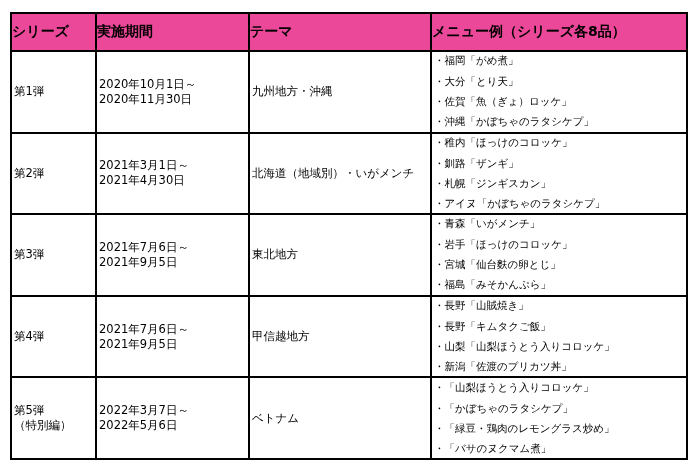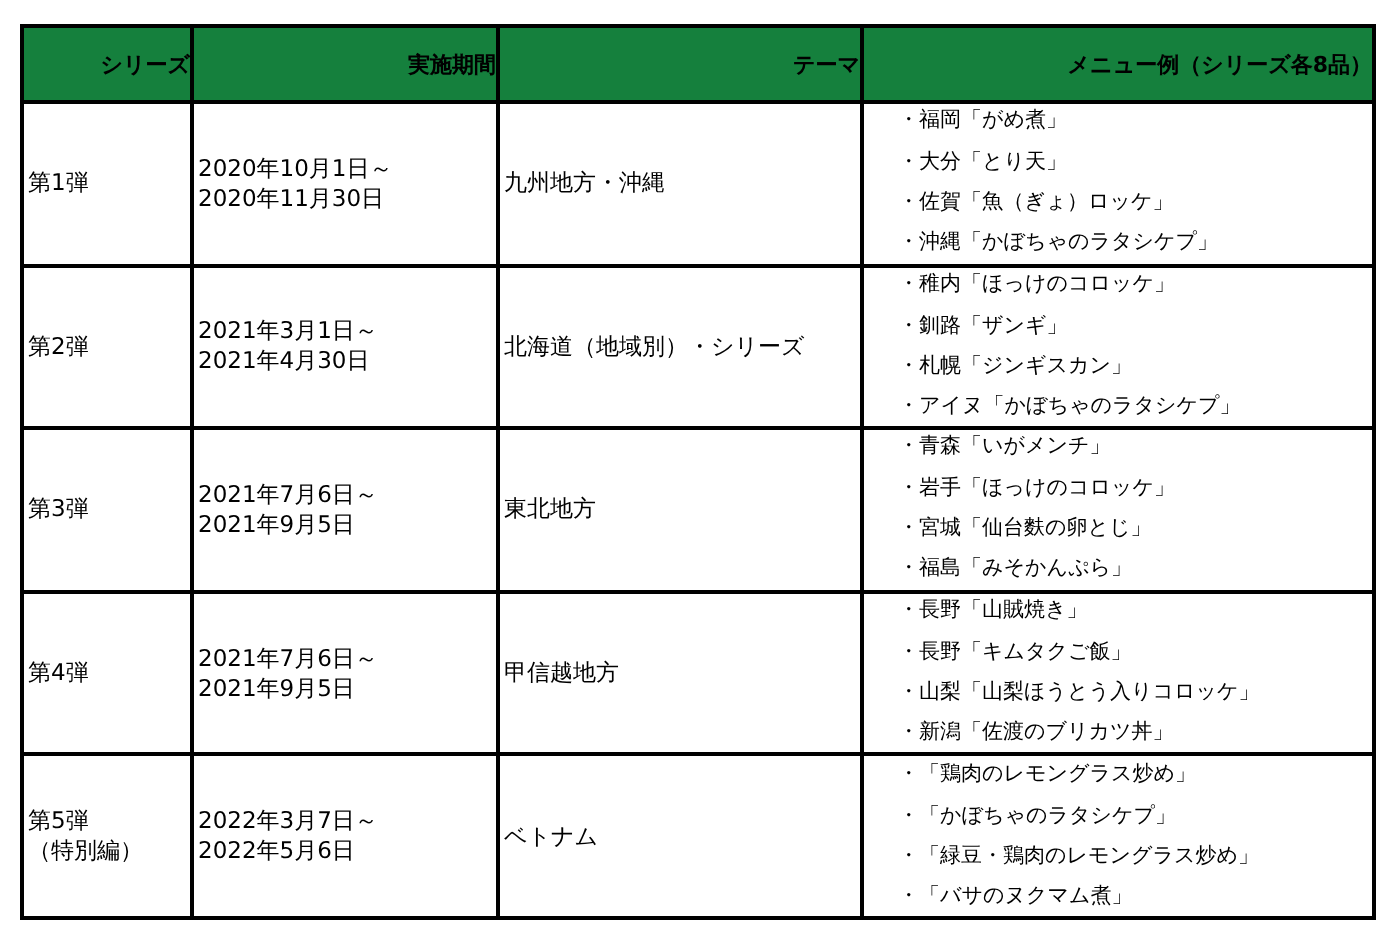--- a/index.html
+++ b/index.html
@@ -1,26 +1,26 @@
 <!DOCTYPE html>
 <html><head>
   <meta charset="utf-8">
   <style>
     html, body { margin: 0; padding: 0; background: #ffffff; }
     body { width: 700px; height: 470px; position: relative; overflow: hidden;
       font-family: "DejaVu Sans", "Liberation Sans", sans-serif; color: #000; }
     table.main { position: absolute; left: 10px; top: 12px; width: 676px; height: 448px;
       border-collapse: collapse; table-layout: fixed; border: 2px solid #000; }
     table.main th, table.main td { border: 2px solid #000; padding: 0; }
-    table.main th { background: #15803d; font-size: 11px; font-weight: bold; height: 36px; text-align: right; }
+    table.main th { background: #ec4899; font-size: 14px; font-weight: bold; height: 36px; text-align: left; }
     table.main td { font-size: 11.5px; vertical-align: middle; padding-left: 2px; line-height: 15px; }
     table.main tr.data-row { height: 81px; }
     td.menu { padding: 0 !important; vertical-align: top; }
     .menu-list { margin: 0; padding: 0; list-style: none; }
-    .menu-list li { font-size: 10.5px; height: 20px; line-height: 20px; padding-left: 17px; white-space: nowrap; }
+    .menu-list li { font-size: 10.5px; height: 20px; line-height: 20px; padding-left: 2px; white-space: nowrap; }
     .menu-list li:first-child { height: 19px; line-height: 17px; }
   </style>
 </head>
 <body>
 
 <table class="main">
   <colgroup>
     <col style="width:85px">
     <col style="width:153px">
     <col style="width:182px">
@@ -50,21 +50,21 @@
           <li>・沖縄「かぼちゃのラタシケプ」</li>
         </ul>
       </td>
     </tr>
     <tr class="data-row">
       <td><span>第2弾</span></td>
       <td>
           <div>2021年3月1日～</div>
           <div>2021年4月30日</div>
         </td>
-      <td>北海道（地域別）・シリーズ</td>
+      <td>北海道（地域別）・いがメンチ</td>
       <td class="menu">
         <ul class="menu-list">
           <li>・稚内「ほっけのコロッケ」</li>
           <li>・釧路「ザンギ」</li>
           <li>・札幌「ジンギスカン」</li>
           <li>・アイヌ「かぼちゃのラタシケプ」</li>
         </ul>
       </td>
     </tr>
     <tr class="data-row">
@@ -104,21 +104,21 @@
           <div>第5弾</div>
           <div>（特別編）</div>
         </td>
       <td>
           <div>2022年3月7日～</div>
           <div>2022年5月6日</div>
         </td>
       <td>ベトナム</td>
       <td class="menu">
         <ul class="menu-list">
-          <li>・「鶏肉のレモングラス炒め」</li>
+          <li>・「山梨ほうとう入りコロッケ」</li>
           <li>・「かぼちゃのラタシケプ」</li>
           <li>・「緑豆・鶏肉のレモングラス炒め」</li>
           <li>・「バサのヌクマム煮」</li>
         </ul>
       </td>
     </tr>
   </tbody>
 </table>
 
 </body></html>

